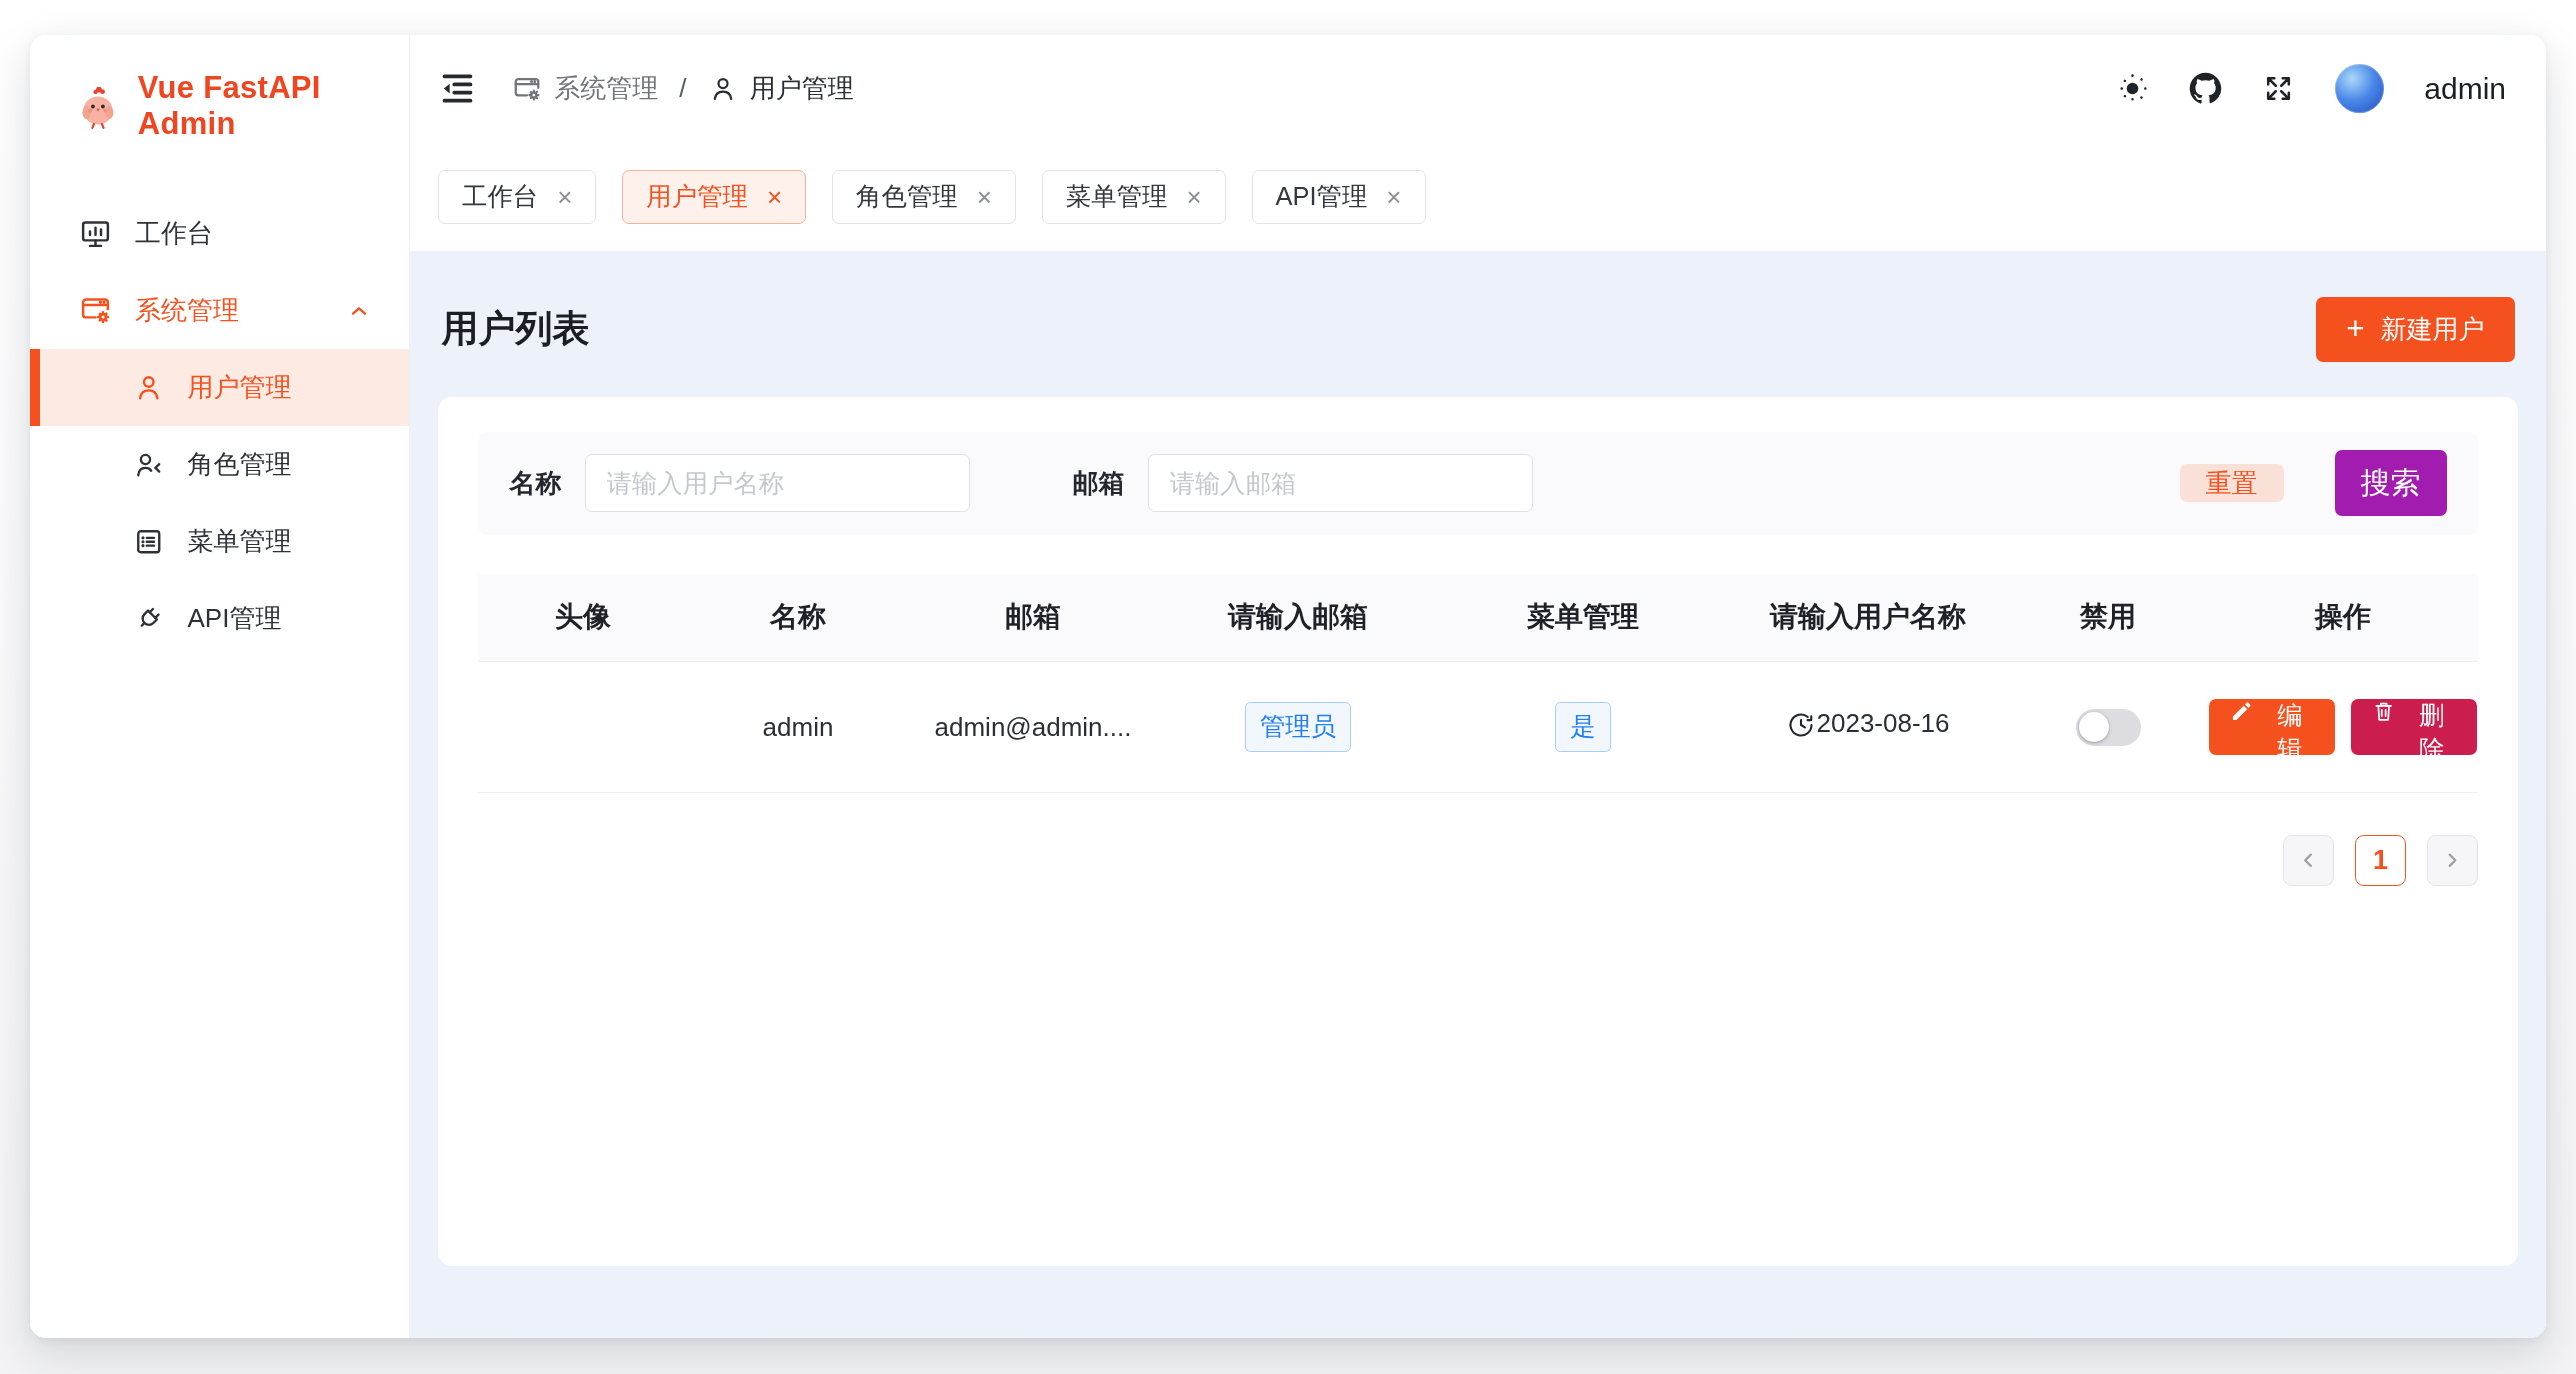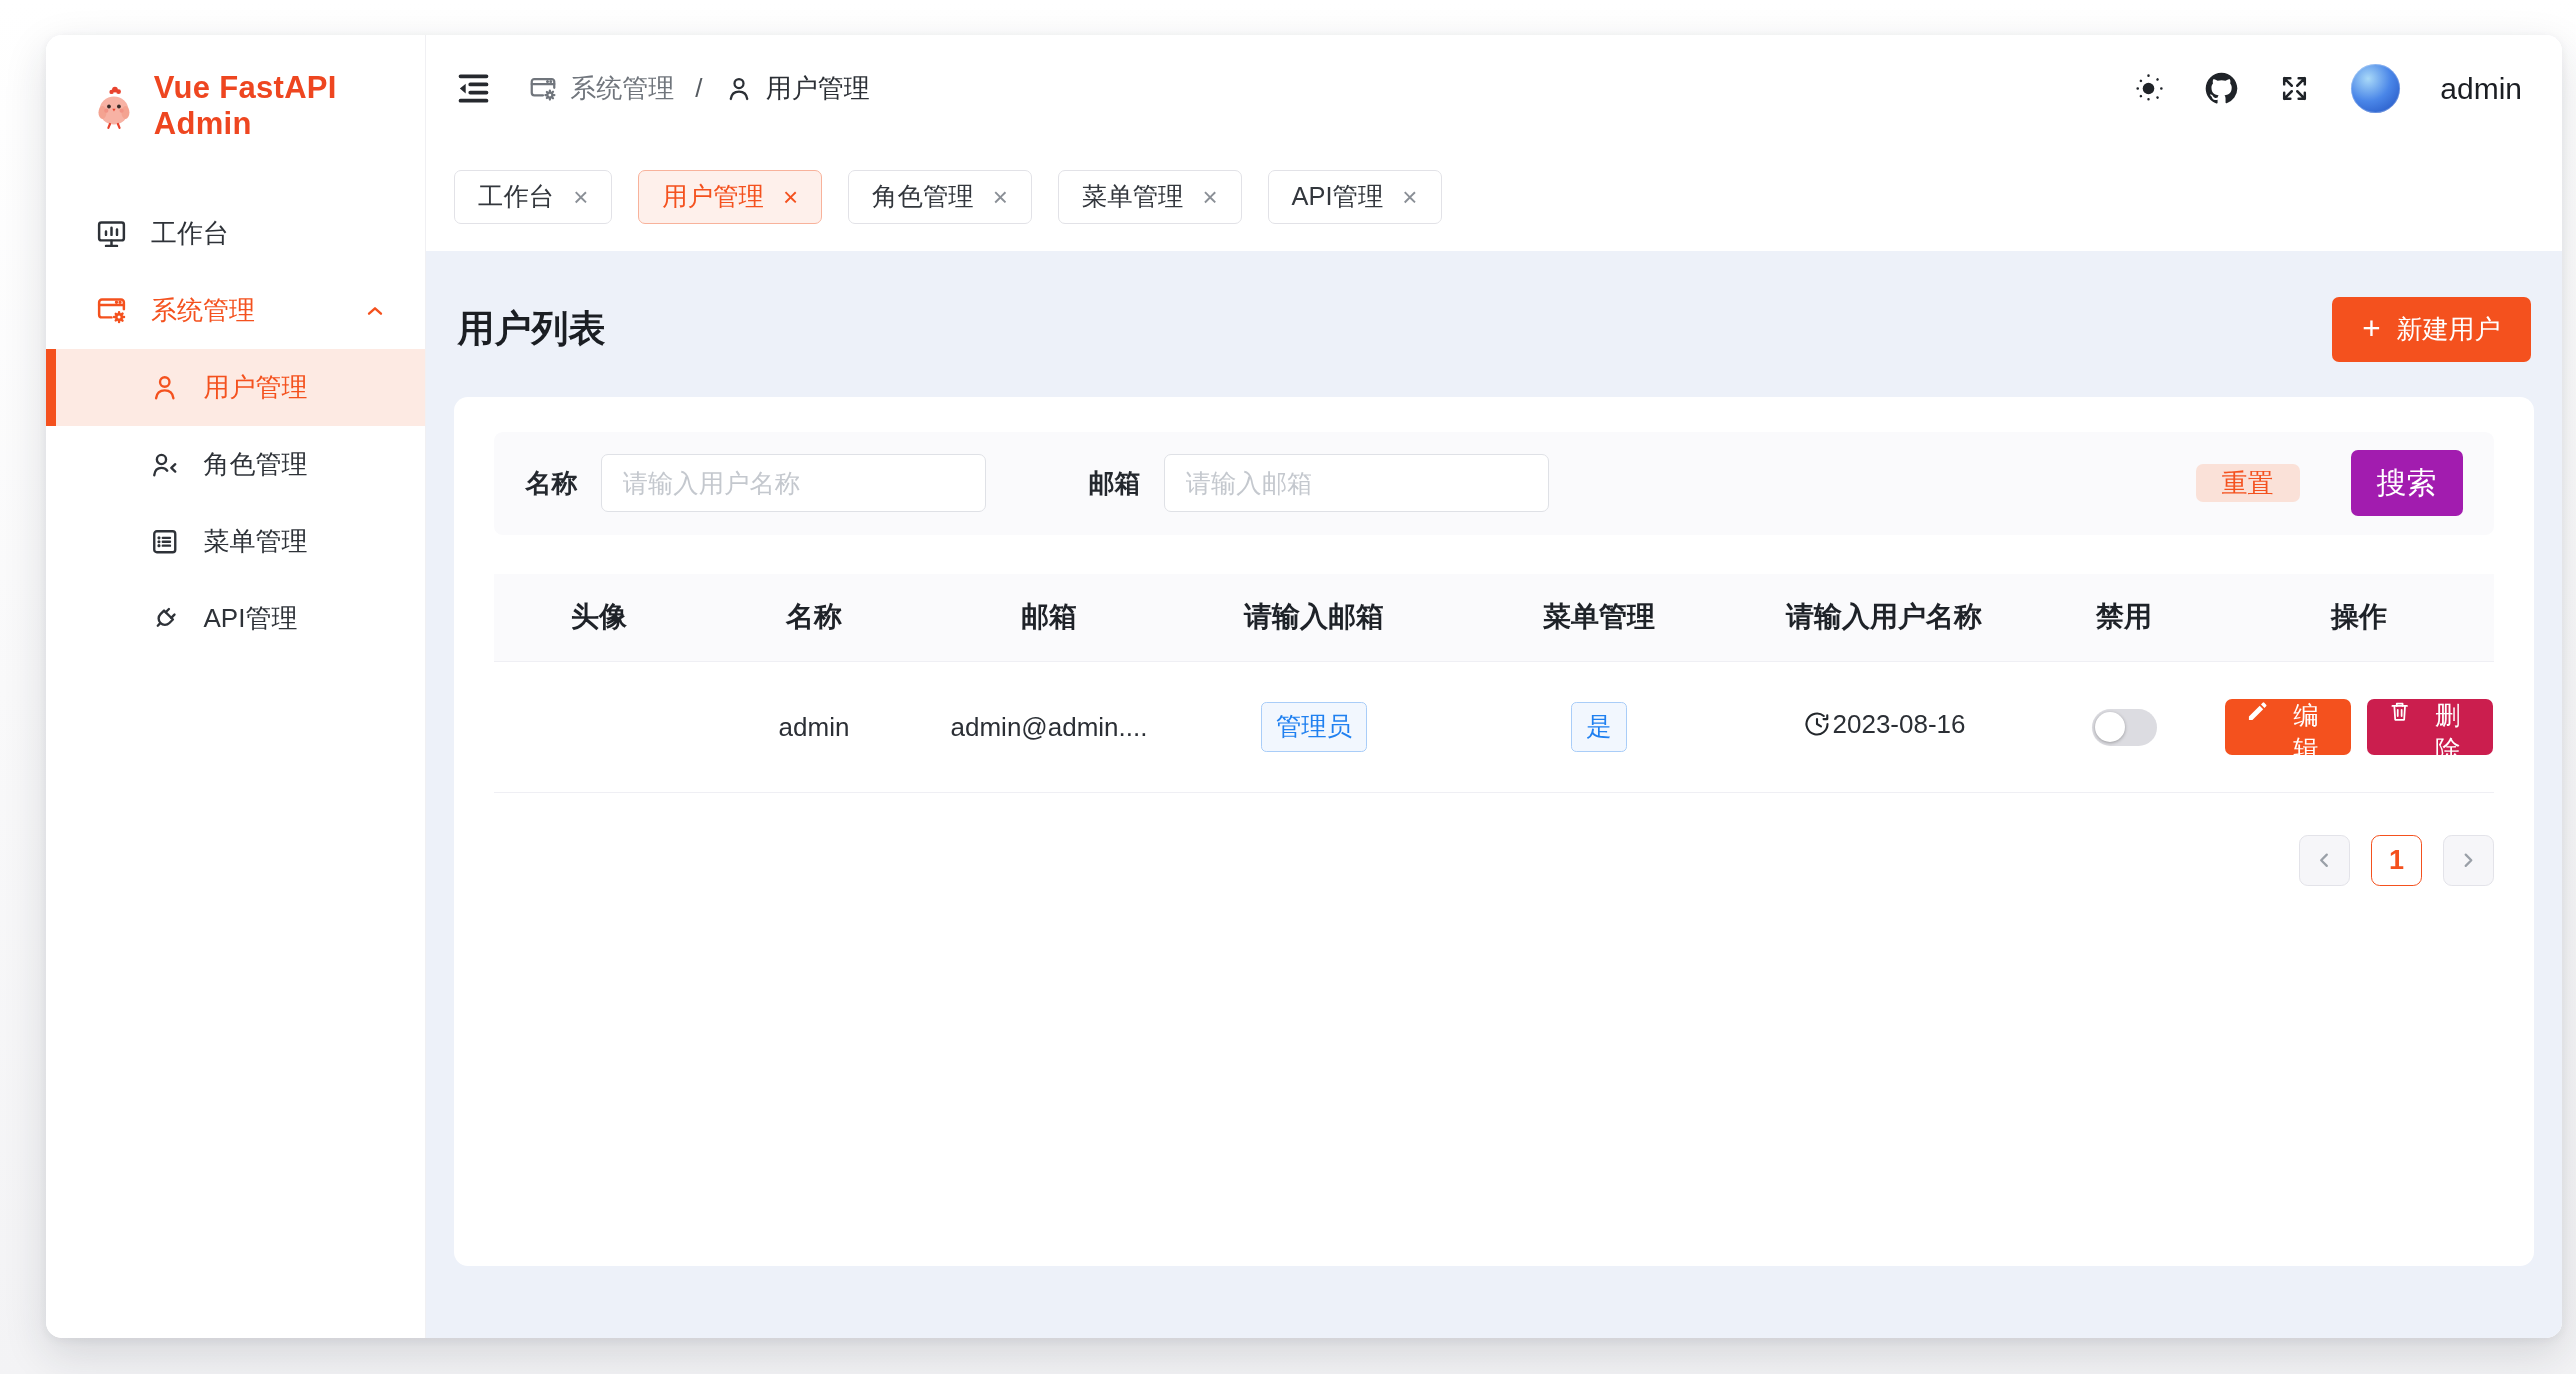--- a/index.html
+++ b/index.html
@@ -2,21 +2,21 @@
 <html style="font-size:14px"><head>
 <meta charset="utf-8">
 <style>
   * { box-sizing: border-box; }
   html,body { margin:0; padding:0; width:2576px; height:1375px;
     background:linear-gradient(#ffffff, #f3f3f5); 
     font-family:"Liberation Sans","DejaVu Sans",sans-serif; }
 
   .stage { position:absolute; left:30px; top:35px; width:2516px; height:1303px;
     background:#fff; border-radius:15.8px; overflow:hidden; display:flex;
-    box-shadow:0 15.8px 44px rgba(30,35,50,.14), 0 2.6px 8.8px rgba(30,35,50,.06);margin-left:16px; }
+    box-shadow:0 15.8px 44px rgba(30,35,50,.14), 0 2.6px 8.8px rgba(30,35,50,.06); }
 
   
   .sidebar { flex:0 0 380px; width:380px; background:#fff; border-right:0.9px solid #f0f0f3; }
   .logo { display:flex; align-items:center; gap:15.8px; padding:35px 0 0 44px; cursor:pointer; }
   .logo-text { font-size:31px; font-weight:800; color:#ee4620; letter-spacing:0.3px; }
   .menu { margin-top:53px; }
   .menu-item { height:77px; display:flex; align-items:center; gap:23px; padding-left:49px;
     font-size:26px; color:#2e3238; cursor:pointer; }
   .menu-item .mi { width:33px; height:33px; flex:0 0 33px; }
   .menu-item.red { color:#f4511e; }
@@ -70,21 +70,21 @@
     border:none; border-radius:7px; font-size:26px; cursor:pointer; font-family:inherit; }
   .btn-search { margin-left:51px; height:66px; padding:0 26px; background:#a21caf; color:#fff;
     border:none; border-radius:7px; font-size:30px; cursor:pointer; font-family:inherit; }
 
   table.grid { width:100%; border-collapse:collapse; margin-top:39px; }
   .grid th { background:#fafafc; height:88px; font-size:28px; font-weight:700; color:#1e2228;
     text-align:center; border-bottom:0.9px solid #efeff4; }
   .grid td { height:131px; font-size:26px; color:#2b2f35; text-align:center; border-bottom:0.9px solid #efeff4; }
   .tag { display:inline-flex; align-items:center; padding:7px 14px; font-size:25.4px; color:#2080f0;
     background:#f2f7fe; border:0.9px solid #a9cdf8; border-radius:5.3px; cursor:default; }
-  .time-cell { display:inline-flex; align-items:center; gap:2px; }
+  .time-cell { display:inline-flex; align-items:flex-end; gap:2px; }
   .time-cell .ci { width:28px; height:28px; color:#22262b; }
   .switch { display:inline-block; width:65px; height:37px; border-radius:18.4px; background:#dcdce1;
     position:relative; cursor:pointer; vertical-align:middle; }
   .switch::after { content:""; position:absolute; left:3.5px; top:3.5px; width:30px; height:30px;
     border-radius:50%; background:#fff; box-shadow:0 0.9px 3.5px rgba(0,0,0,.3); }
   .btn-row { display:inline-flex; gap:15.8px; }
   .btn-edit,.btn-del { height:56px; display:inline-flex; gap:12.3px; padding:0 21px;
     border:none; border-radius:7px; color:#fff; font-size:25.4px; cursor:pointer; font-family:inherit; }
   .btn-edit { background:#f4511e; }
   .btn-del { background:#cb1e4e; }

